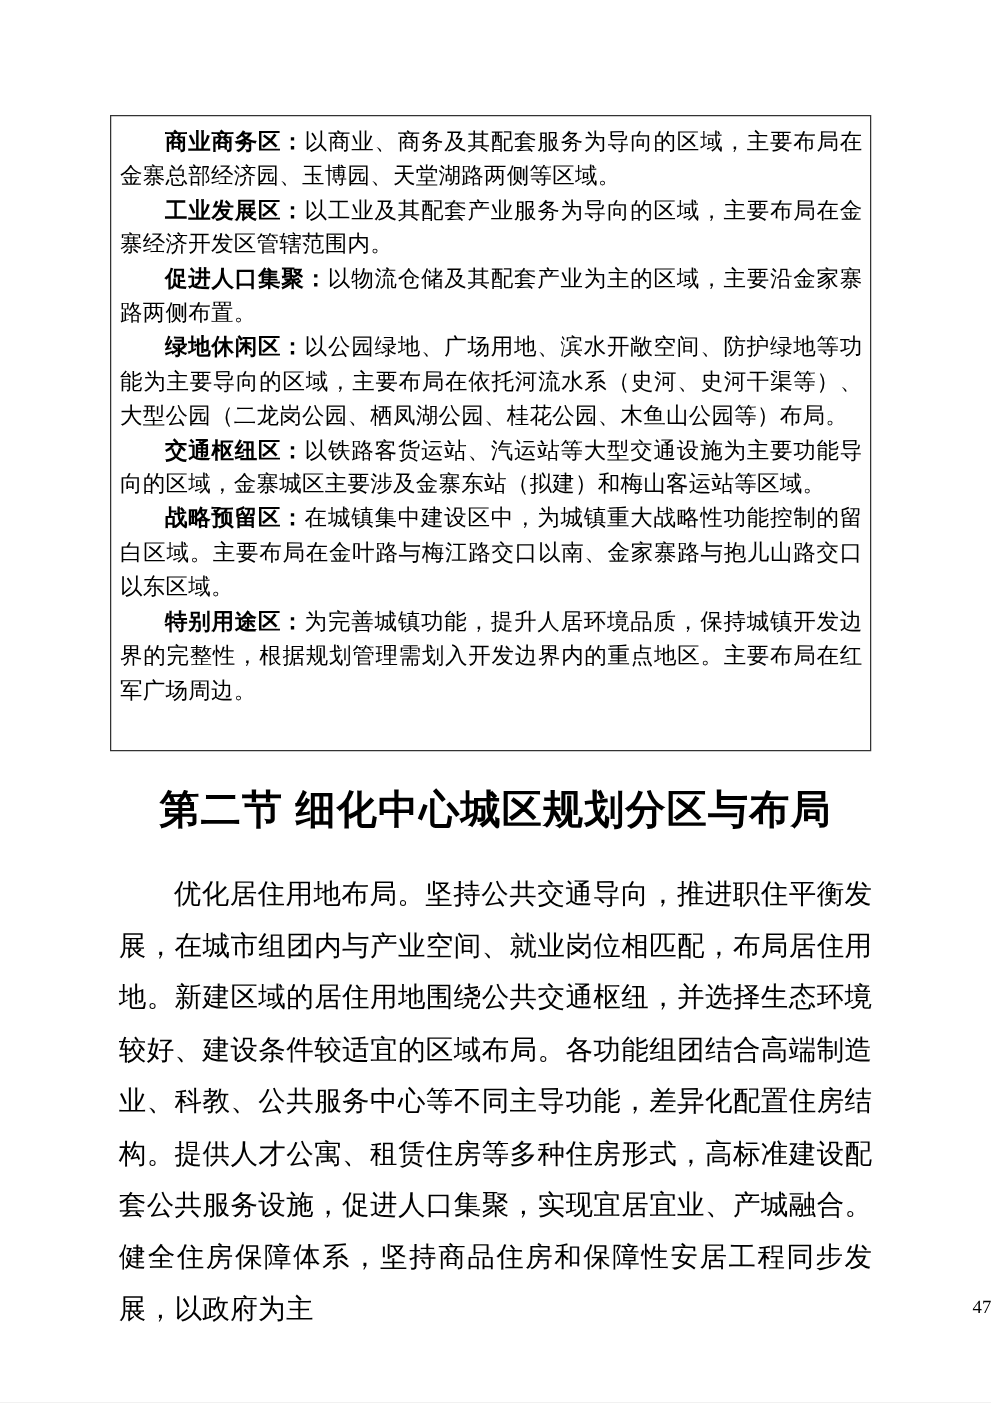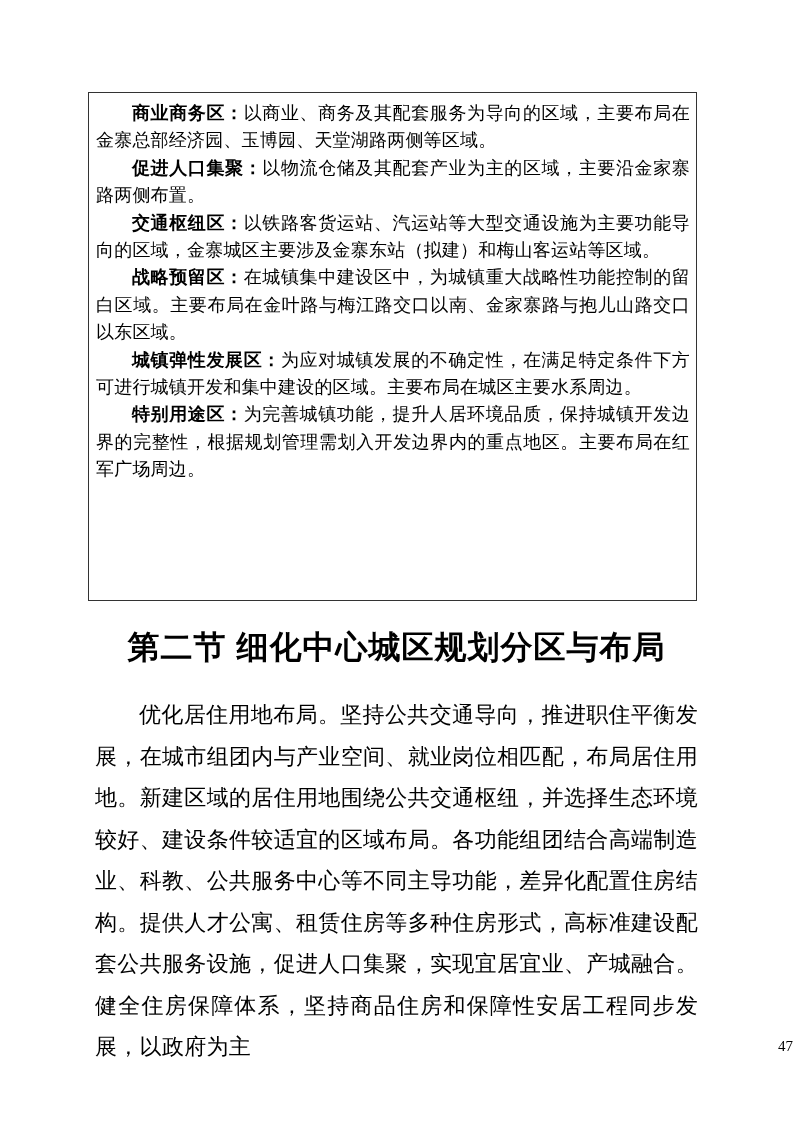--- a/index.html
+++ b/index.html
@@ -85,30 +85,33 @@
 </head>
 <body>
 
 <div class="page">
 
   <div class="zoning-box">
     <p>
       <span class="term">商业商务区：</span><span>以商业、商务及其配套服务为导向的区域，主要布局在金寨总部经济园、玉博园、天堂湖路两侧等区域。</span>
     </p>
     <p>
+      <span class="term">工业发展区：</span><span>以工业及其配套产业服务为导向的区域，主要布局在金寨经济开发区管辖范围内。</span>
+    </p>
+    <p>
       <span class="term">促进人口集聚：</span><span>以物流仓储及其配套产业为主的区域，主要沿金家寨路两侧布置。</span>
+    </p>
+    <p>
+      <span class="term">绿地休闲区：</span><span>以公园绿地、广场用地、滨水开敞空间、防护绿地等功能为主要导向的区域，主要布局在依托河流水系（史河、史河干渠等）、大型公园（二龙岗公园、栖凤湖公园、桂花公园、木鱼山公园等）布局。</span>
     </p>
     <p>
       <span class="term">交通枢纽区：</span><span>以铁路客货运站、汽运站等大型交通设施为主要功能导向的区域，金寨城区主要涉及金寨东站（拟建）和梅山客运站等区域。</span>
     </p>
     <p>
       <span class="term">战略预留区：</span><span>在城镇集中建设区中，为城镇重大战略性功能控制的留白区域。主要布局在金叶路与梅江路交口以南、金家寨路与抱儿山路交口以东区域。</span>
-    </p>
-    <p>
-      <span class="term">城镇弹性发展区：</span><span>为应对城镇发展的不确定性，在满足特定条件下方可进行城镇开发和集中建设的区域。主要布局在城区主要水系周边。</span>
     </p>
     <p>
       <span class="term">特别用途区：</span><span>为完善城镇功能，提升人居环境品质，保持城镇开发边界的完整性，根据规划管理需划入开发边界内的重点地区。主要布局在红军广场周边。</span>
     </p>
   </div>
 
   <h2 class="section-heading">第二节 细化中心城区规划分区与布局</h2>
 
   <p class="body-paragraph">优化居住用地布局。坚持公共交通导向，推进职住平衡发展，在城市组团内与产业空间、就业岗位相匹配，布局居住用地。新建区域的居住用地围绕公共交通枢纽，并选择生态环境较好、建设条件较适宜的区域布局。各功能组团结合高端制造业、科教、公共服务中心等不同主导功能，差异化配置住房结构。提供人才公寓、租赁住房等多种住房形式，高标准建设配套公共服务设施，促进人口集聚，实现宜居宜业、产城融合。健全住房保障体系，坚持商品住房和保障性安居工程同步发展，以政府为主</p>
 

